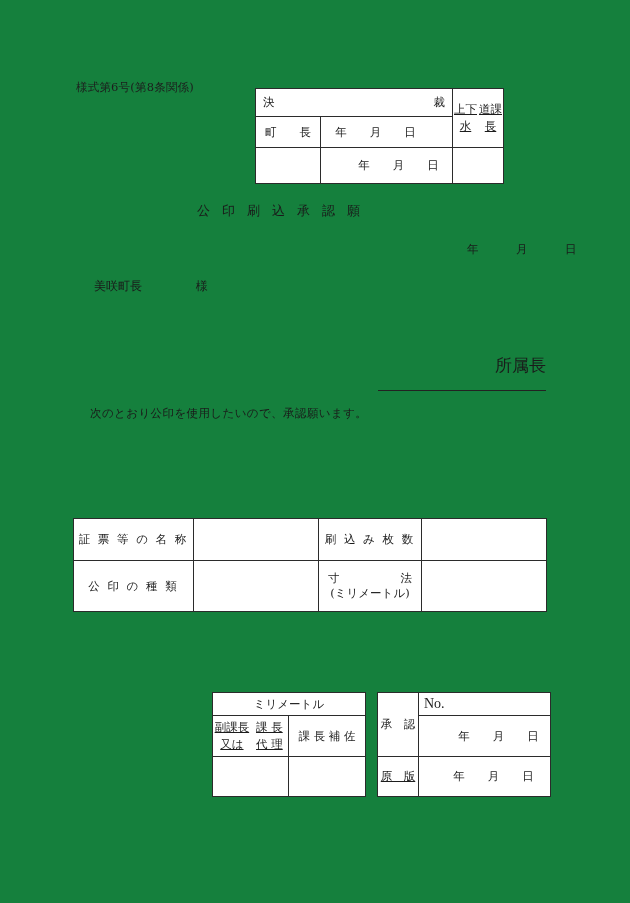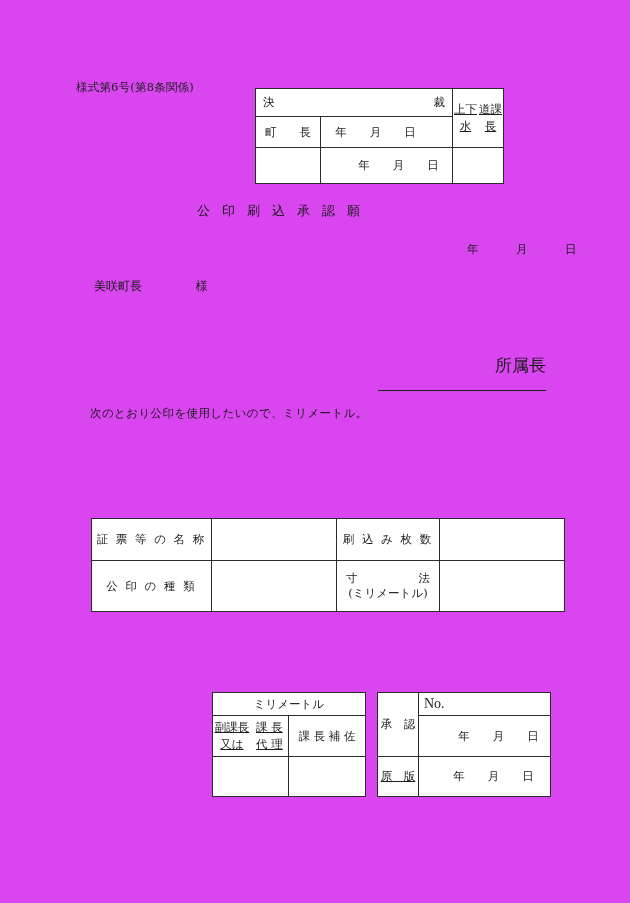--- a/index.html
+++ b/index.html
@@ -8,21 +8,21 @@
     background: #ffffff;
   }
   body {
     font-family: "DejaVu Serif", "Liberation Serif", serif;
     color: #1a1a1a;
   }
   #page {
     position: relative;
     width: 630px;
     height: 903px;
-    background: #d946ef;
+    background: #15803d;
     overflow: hidden;
   }
   .abs { position: absolute; }
 
   
   .txt {
     font-size: 11.5px;
     line-height: 1.35;
     white-space: nowrap;
     color: #1d1d1d;
@@ -165,23 +165,23 @@
     <span>美咲町長</span>
     <span class="gap"></span>
     <span>様</span>
   </div>
 
   <div class="abs affil-wrap" style="left:378px; top:354px;">
     <span class="affil-label">所属長</span>
     <span class="affil-rule"></span>
   </div>
 
-  <div class="abs body-text" style="left:90px; top:406px;">次のとおり公印を使用したいので、ミリメートル。</div>
-
-  <div class="abs" style="left:91px; top:518px;">
+  <div class="abs body-text" style="left:90px; top:406px;">次のとおり公印を使用したいので、承認願います。</div>
+
+  <div class="abs" style="left:73px; top:518px;">
     <table class="grid">
       <colgroup>
         <col style="width:120px">
         <col style="width:125px">
         <col style="width:103px">
         <col style="width:125px">
       </colgroup>
 
       <tbody>
           <tr>

